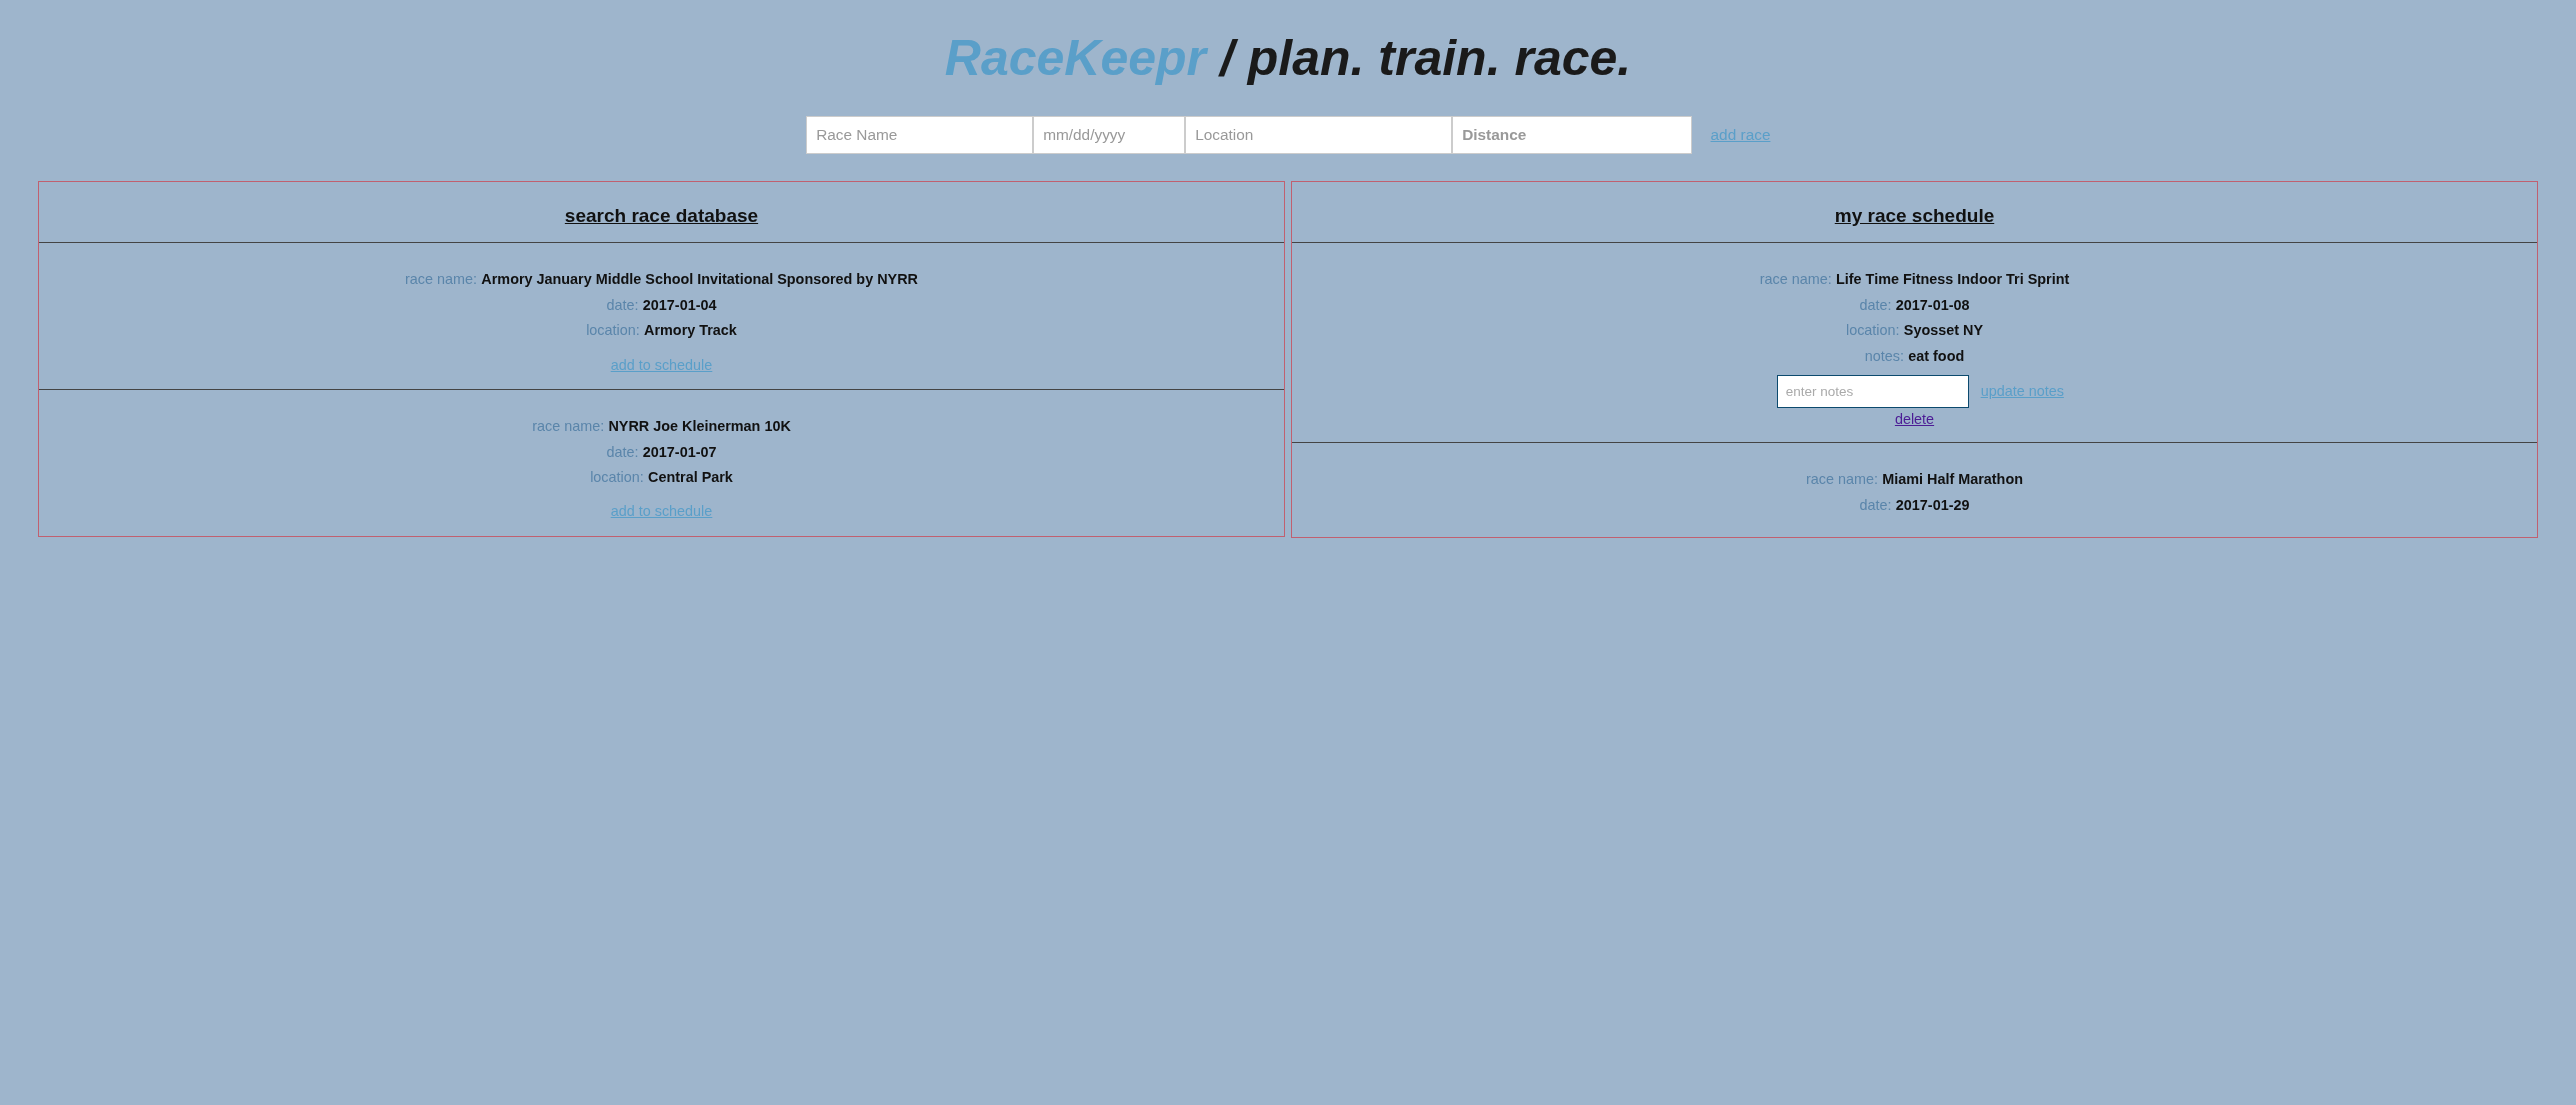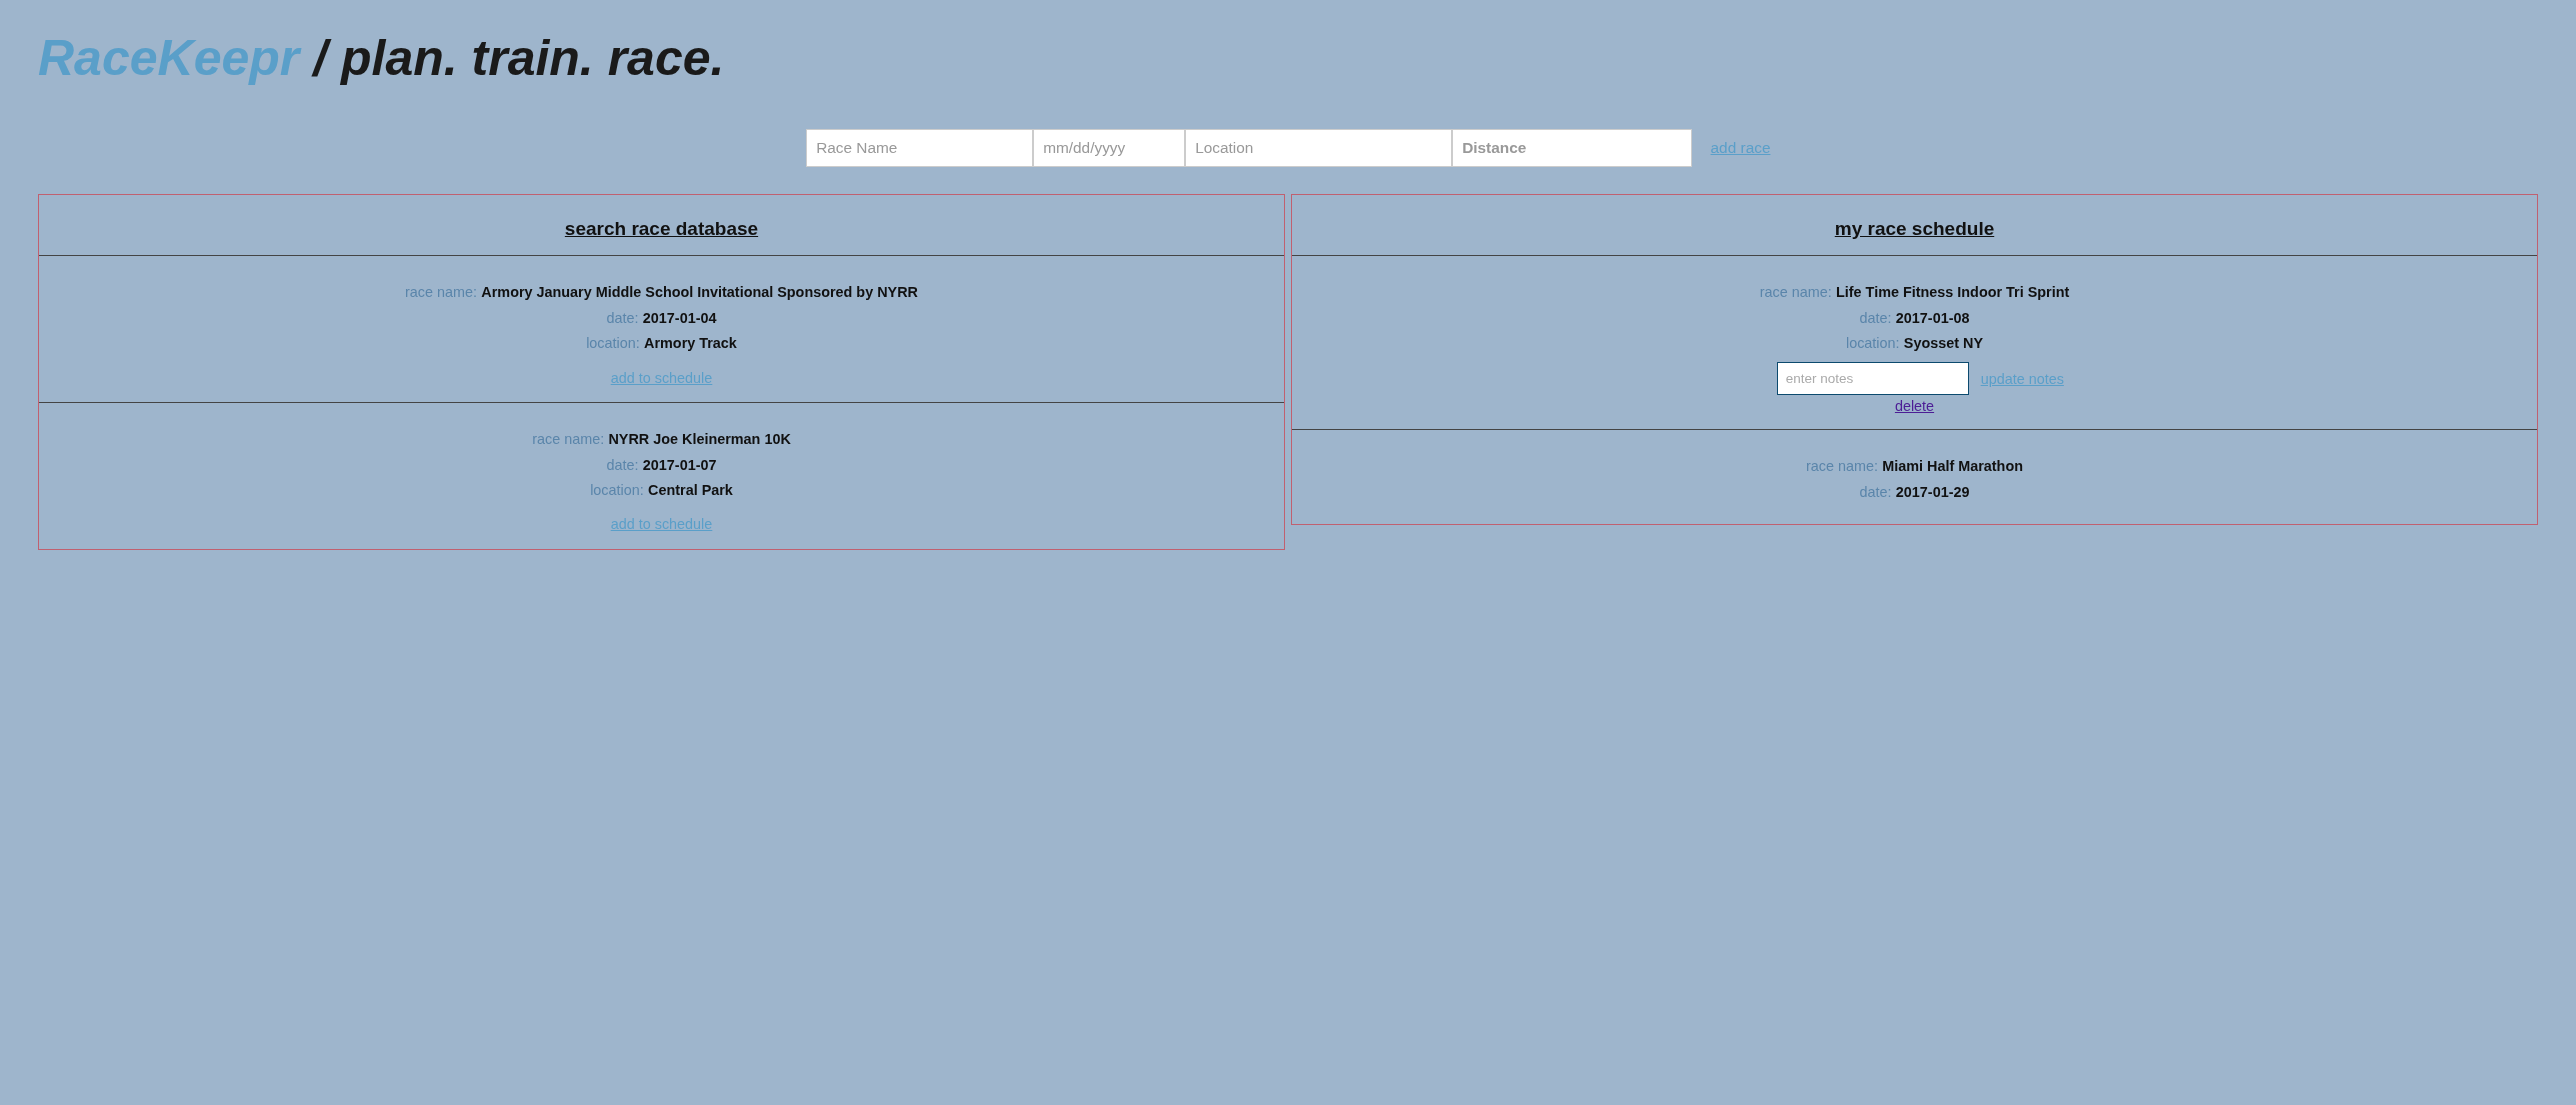--- a/index.html
+++ b/index.html
@@ -6,21 +6,22 @@
 
     body {
       background-color: #9eb5cc;
       font-family: Arial, sans-serif;
       min-height: 100vh;
       padding: 29px 38px;
     }
 
     
     .header {
-      margin-bottom: 42px;
+      text-align: center;
+      margin-bottom: 29px;
     }
 
     .header-title {
       font-size: 50px;
       display: inline;
     }
 
     .brand-name {
       font-family: 'Comic Sans MS', cursive, sans-serif;
       color: #5a9fc9;
@@ -263,20 +264,24 @@
         <span class="field-value">Life Time Fitness Indoor Tri Sprint</span>
       </div>
       <div class="field-row">
         <span class="field-label">date:</span>
         <span class="field-value">2017-01-08</span>
       </div>
       <div class="field-row">
         <span class="field-label">location:</span>
         <span class="field-value">Syosset NY</span>
       </div>
+      <div class="field-row">
+        <span class="field-label">notes:</span>
+        <span class="field-value">eat food</span>
+      </div>
       <div class="notes-row">
         <input class="notes-input" type="text" placeholder="enter notes" style="">
         <a class="action-link" style="margin-top:0;">update notes</a>
       </div>
       <a class="delete-link">delete</a>
     </div>
 
     <div class="race-card">
       <div class="field-row">
         <span class="field-label">race name:</span>

